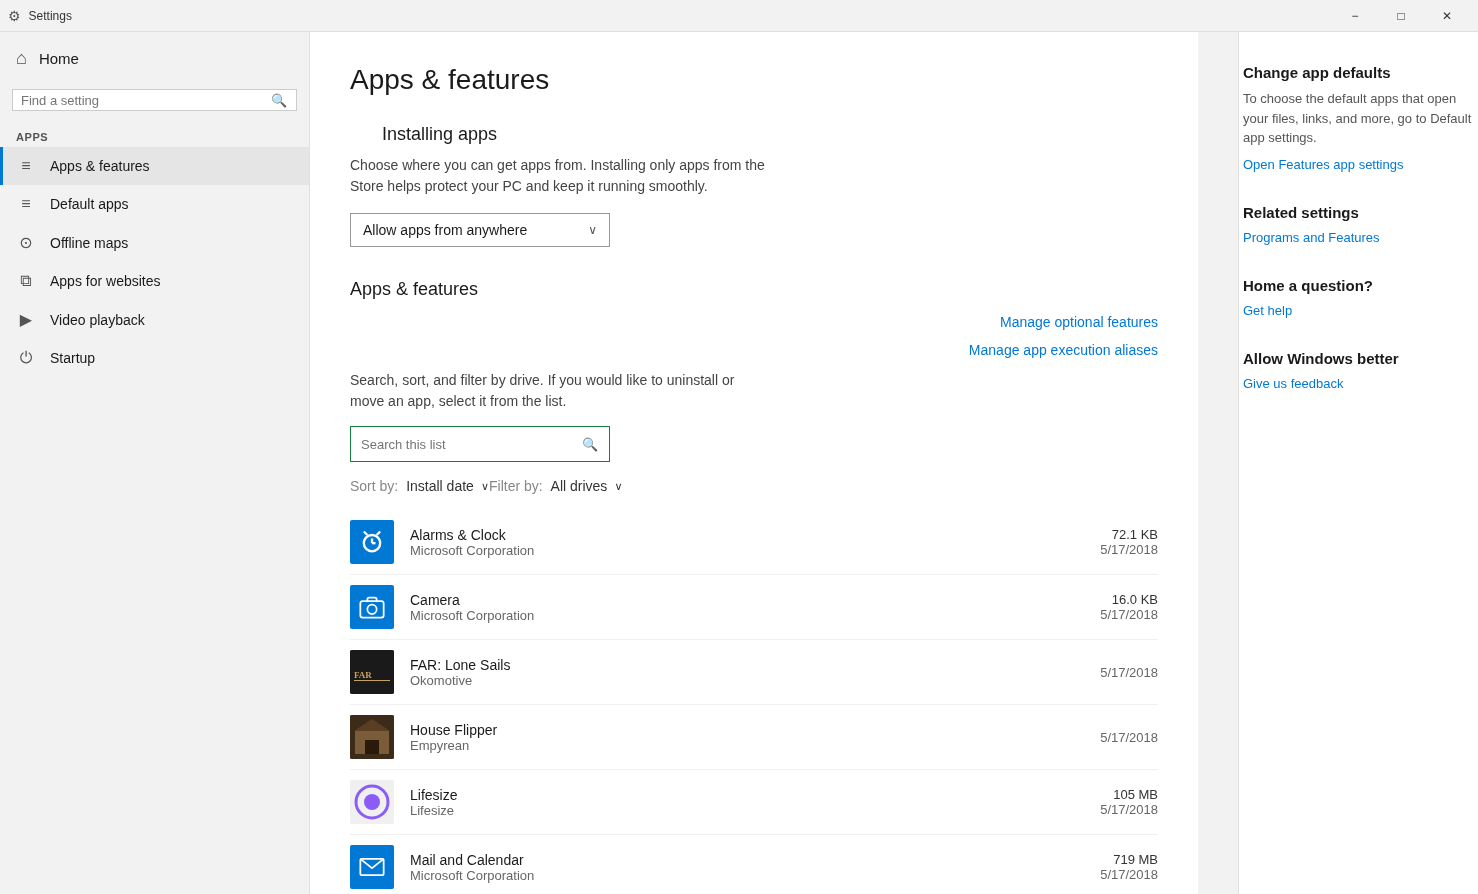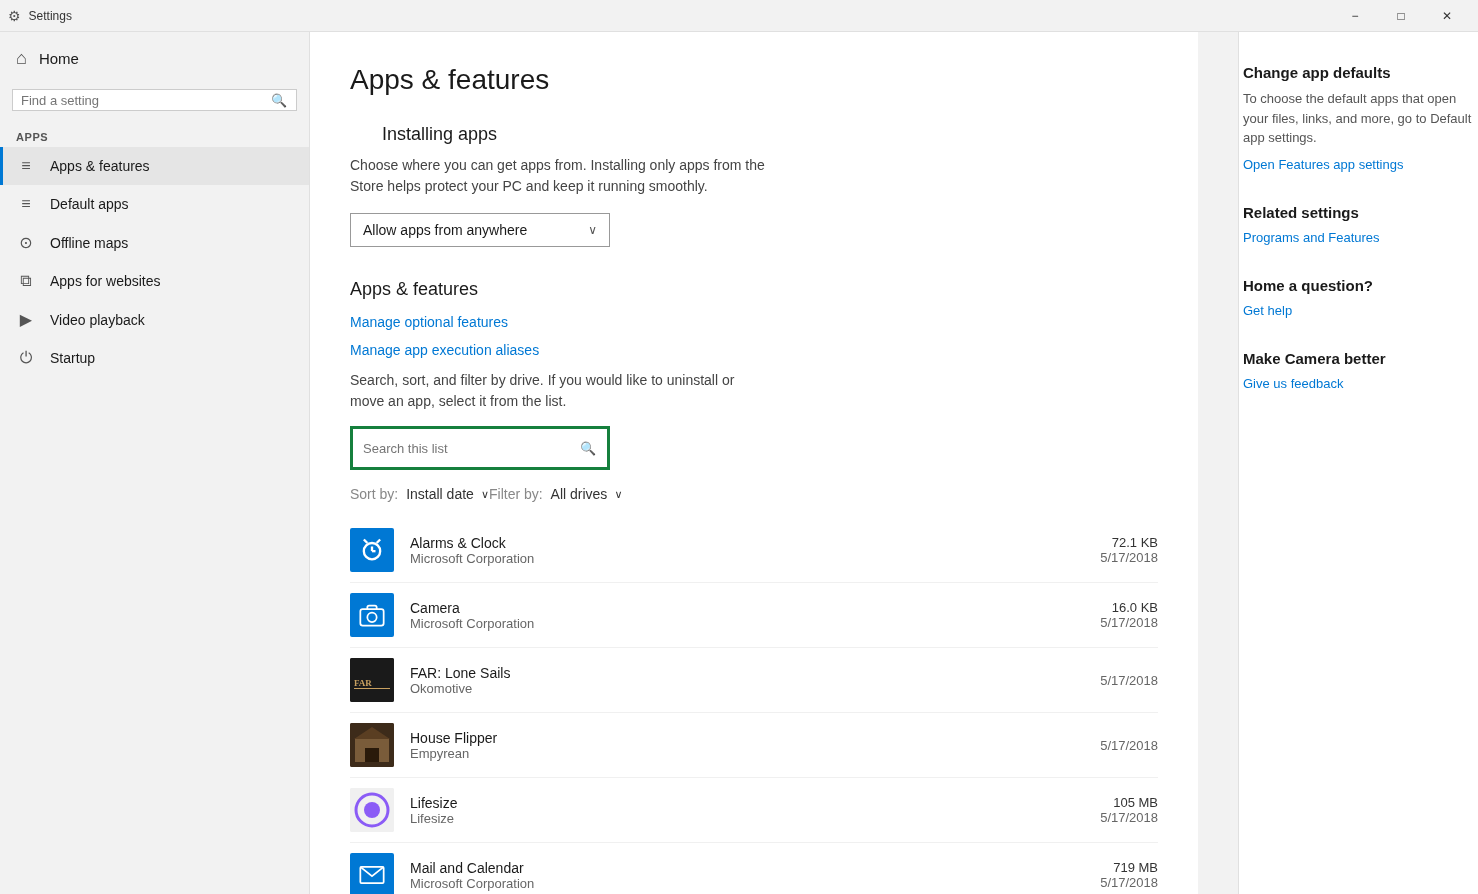--- a/index.html
+++ b/index.html
@@ -191,35 +191,36 @@
       margin-bottom: 14px;
     }
 
     .link-blue {
       color: #0078d4;
       text-decoration: none;
       cursor: pointer;
       font-size: 14px;
       display: block;
       margin-bottom: 12px;
+      text-align: right;
     }
 
     .filter-desc {
       font-size: 14px;
       color: #444;
       margin-bottom: 14px;
       max-width: 420px;
       line-height: 1.5;
     }
 
     .search-list-box {
       display: flex;
       align-items: center;
-      border: 3px solid #15803d;
-      height: 44px;
+      border: 1px solid #15803d;
+      height: 36px;
       padding: 0 10px;
       width: 260px;
       margin-bottom: 16px;
     }
     .search-list-box input {
       border: none;
       outline: none;
       flex: 1;
       font-size: 13px;
       color: #555;
@@ -547,18 +548,18 @@
     </div>
     <div class="right-section">
       <div class="right-heading">Related settings</div>
       <a class="right-link">Programs and Features</a>
     </div>
     <div class="right-section">
       <div class="right-heading">Home a question?</div>
       <a class="right-link">Get help</a>
     </div>
     <div class="right-section">
-      <div class="right-heading">Make Camera better</div>
+      <div class="right-heading">Allow Windows better</div>
       <a class="right-link">Give us feedback</a>
     </div>
   </div>
 
 </div>
 
 </body></html>

